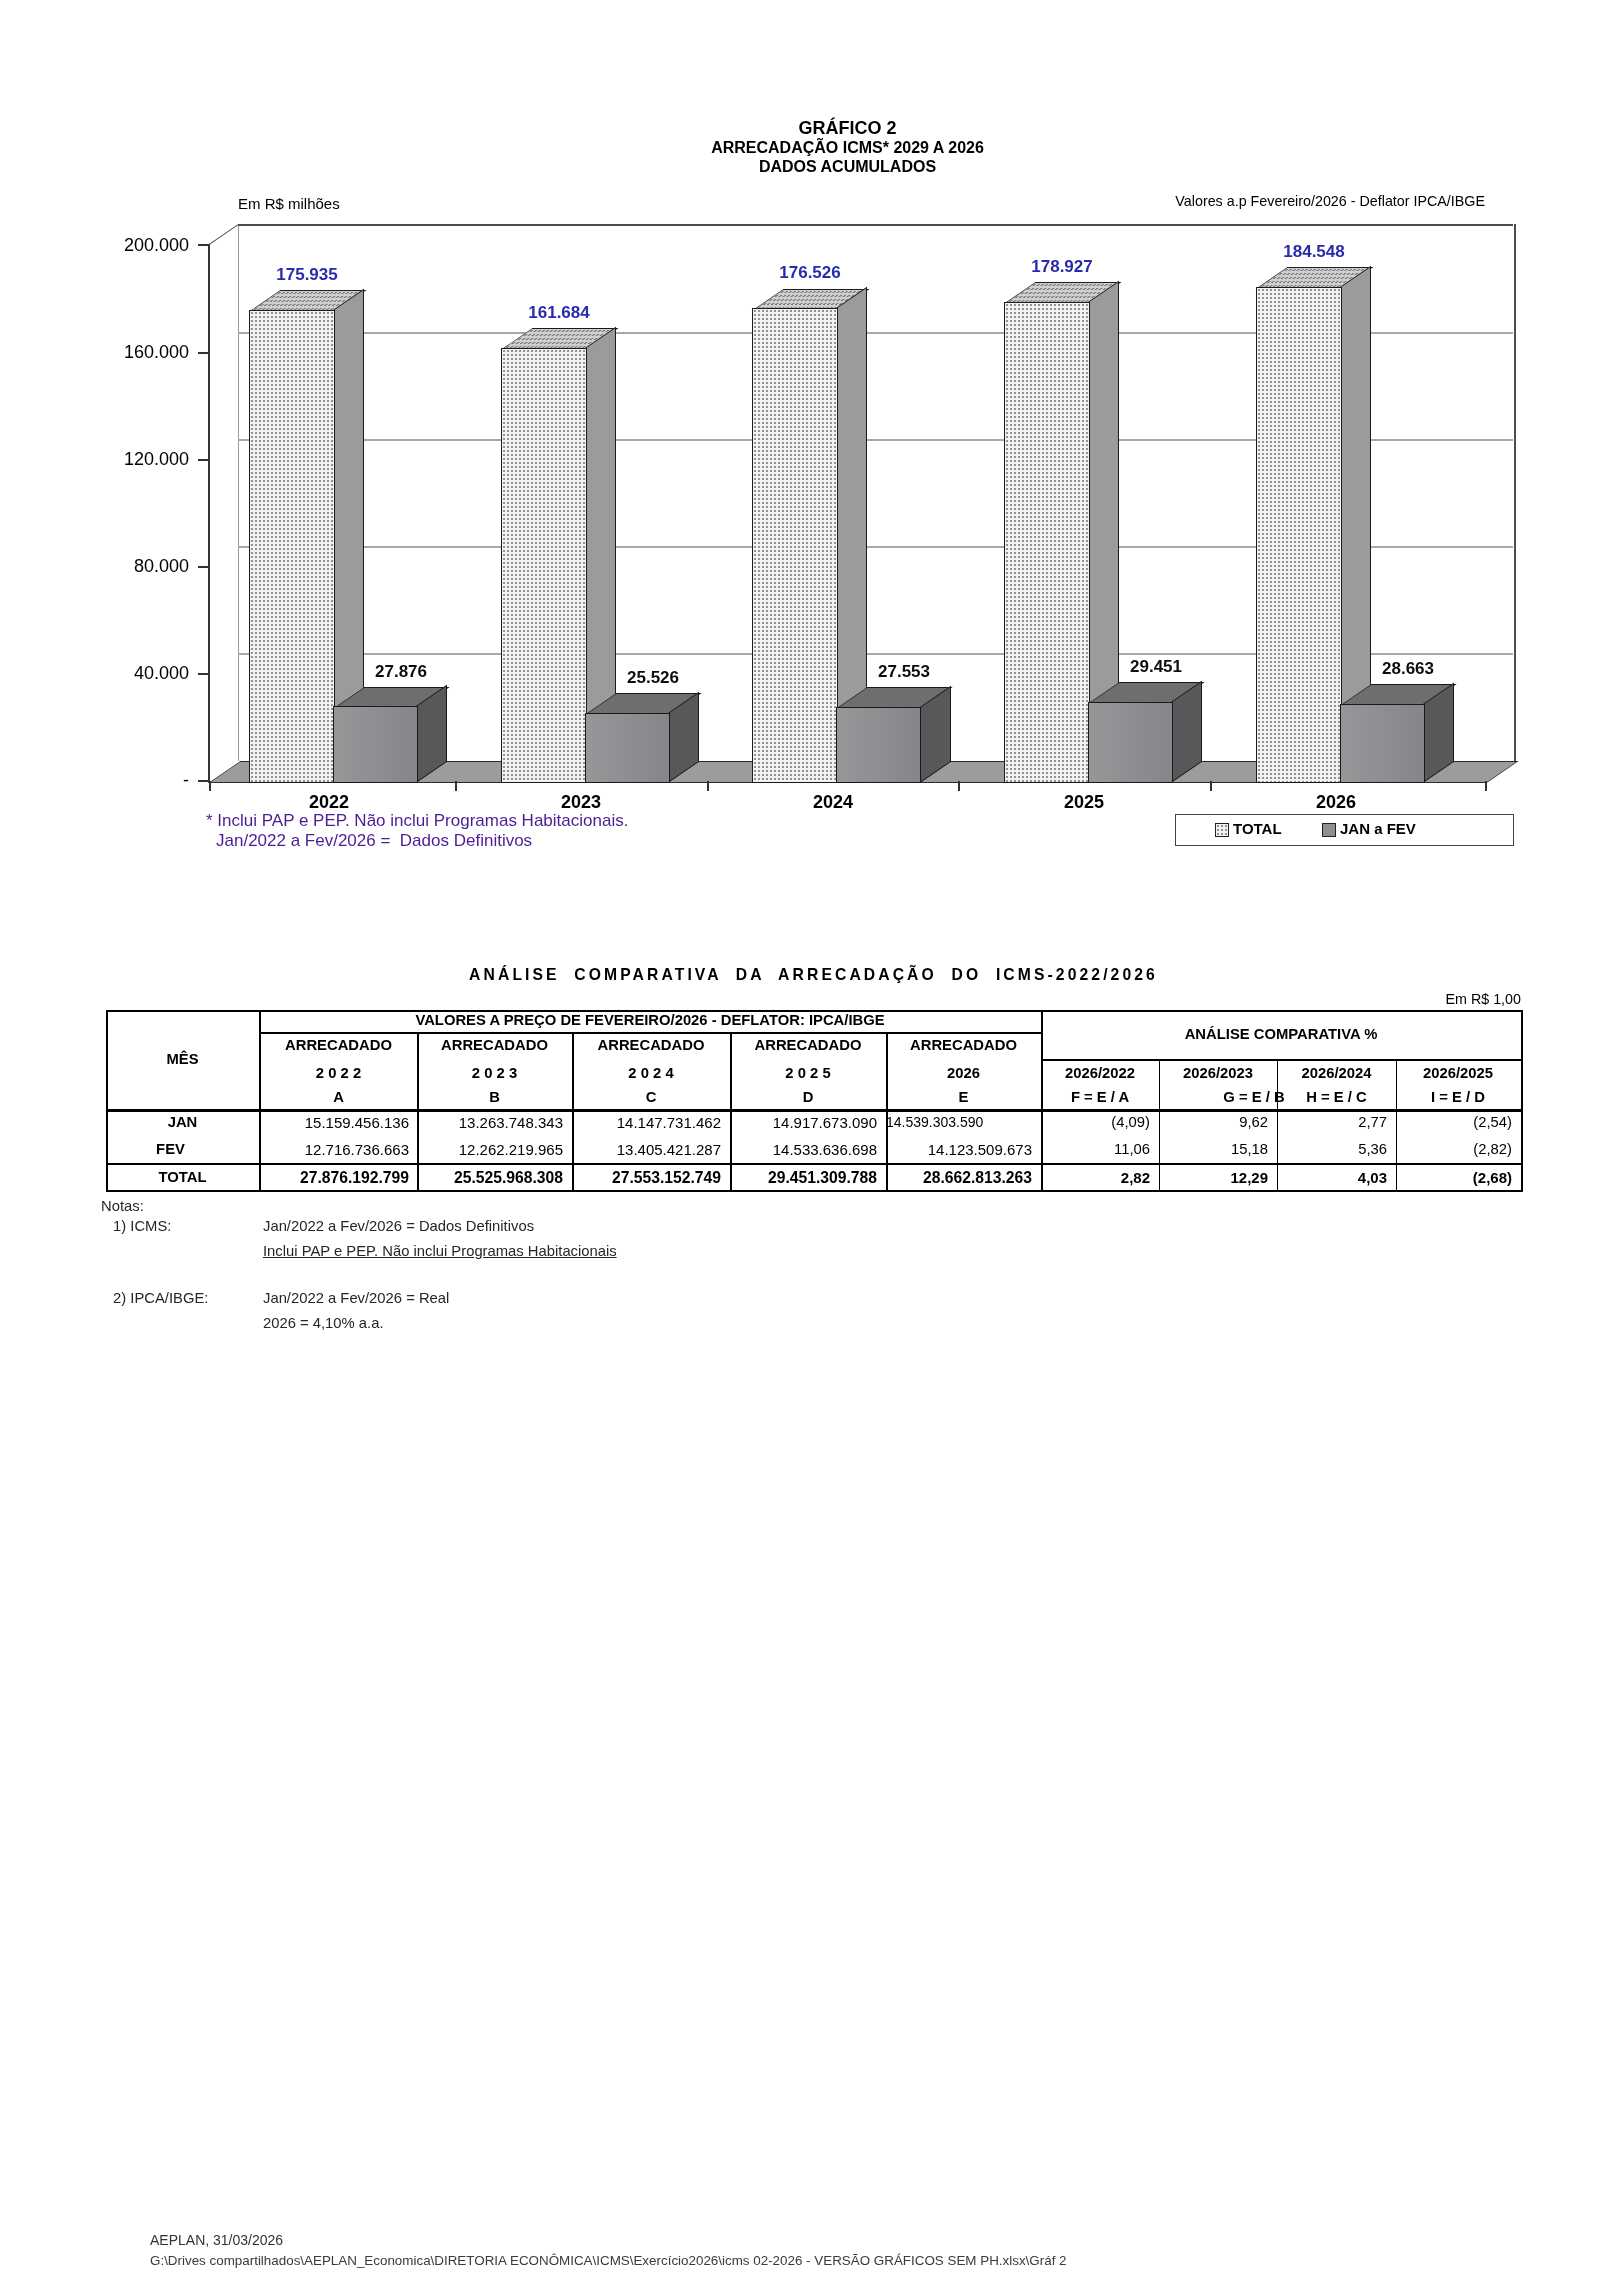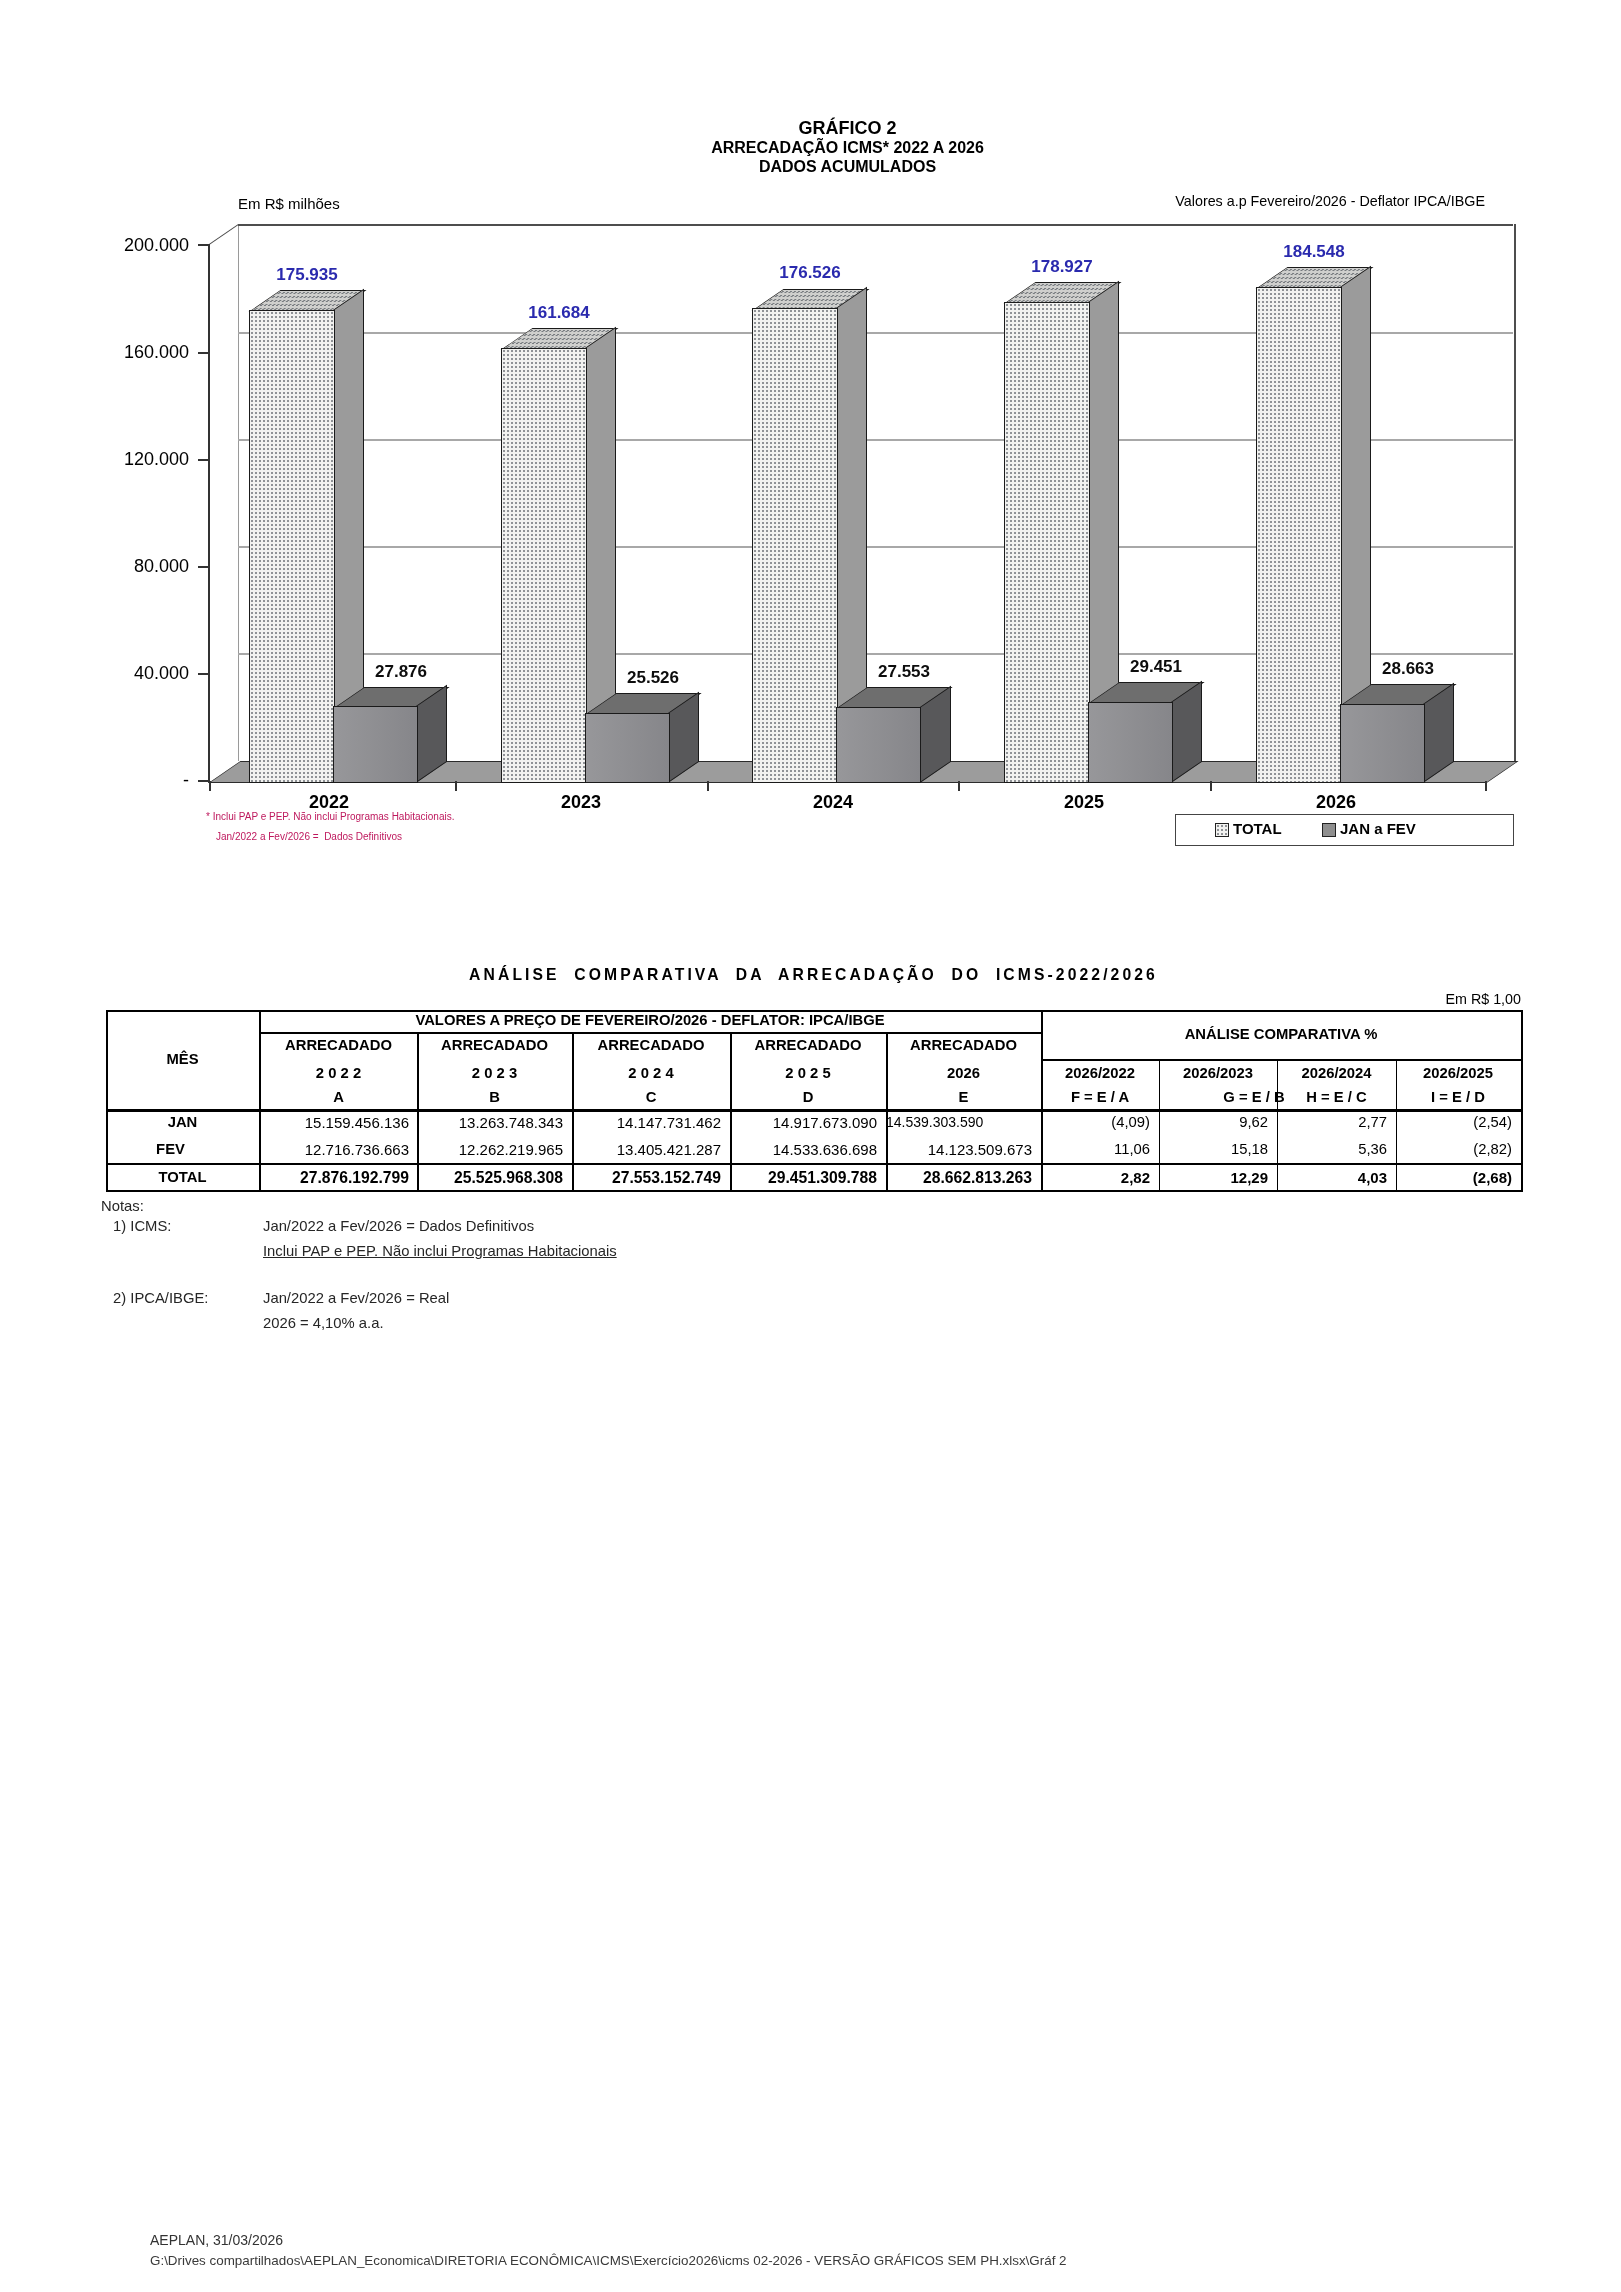--- a/index.html
+++ b/index.html
@@ -26,21 +26,21 @@
   .face-top{transform-origin:0 100%;transform:skewX(-55.5deg);border:0.9px solid #1a1a1a;}
   .face-side{transform-origin:0 0;transform:skewY(-34.5deg);border:0.9px solid #1a1a1a;}
   .face-front{border:1.3px solid #1a1a1a;}
   .pat{background-color:#f2f2f0;background-image:radial-gradient(circle,#8f9296 0.9px,transparent 1px);background-size:4px 4px;}
   .pat-top{background-color:#cfcfcd;background-image:radial-gradient(circle,#767a7e 0.9px,transparent 1px);background-size:4px 4px;}
   .gray-front{background:linear-gradient(90deg,#97979a,#86868a);}
   .vlab{width:134px;text-align:center;font-size:17px;}
   .vlab.blue{color:#2a2aae;font-weight:bold;}
   .vlab.blk{color:#0d0d0d;font-weight:600;}
   .xlab{width:134px;text-align:center;font-size:18px;font-weight:bold;}
-  .fn{font-size:10px;color:#be185d;white-space:pre;}
+  .fn{font-size:17px;color:#4c1d95;white-space:pre;}
   
   .legend{left:1175px;top:814px;width:337px;height:30px;border:1.4px solid #444;background:#fff;}
   .sw{position:absolute;width:11.6px;height:11.6px;top:8px;border:0.9px solid #222;}
   .sw2{background:#8f8f8f;}
   .leg-t{position:absolute;top:5.4px;font-size:15px;font-weight:bold;}
   
   .tbl-title{left:106px;top:926px;width:1415px;text-align:center;font-size:17px;font-weight:bold;}
   .tbl-sub{left:106px;top:966px;width:1415px;text-align:center;font-size:15.7px;font-weight:bold;letter-spacing:3.1px;word-spacing:7.2px;}
   .tbl-unit{left:1254px;top:991px;width:267px;text-align:right;font-size:14.3px;}
   .tline{background:#000;}
@@ -50,21 +50,21 @@
   .small-gray{font-size:14px;color:#333;}
   .path-lbl{font-size:13.4px;color:#3a3a3a;white-space:nowrap;}
 </style>
 </head>
 <body>
 
 <div class="page">
 
   <div class="abs titles">
     <div class="t1">GRÁFICO 2</div>
-    <div class="t2">ARRECADAÇÃO ICMS* 2022 A 2026</div>
+    <div class="t2">ARRECADAÇÃO ICMS* 2029 A 2026</div>
     <div class="t3">DADOS ACUMULADOS</div>
   </div>
 
   <div class="abs unit-lbl">Em R$ milhões</div>
   <div class="abs defl-lbl">Valores a.p Fevereiro/2026 - Deflator IPCA/IBGE</div>
 
   <div id="chart" class="abs" style="left:0;top:0;width:1622px;height:896px;">
       <div class="wall-left abs" style="left: 238px; top: 224px; height: 537px;"></div>
       <div class="gridline abs" style="left: 238px; top: 332px; width: 1275px;"></div>
       <div class="gridline abs" style="left: 238px; top: 439px; width: 1275px;"></div>

